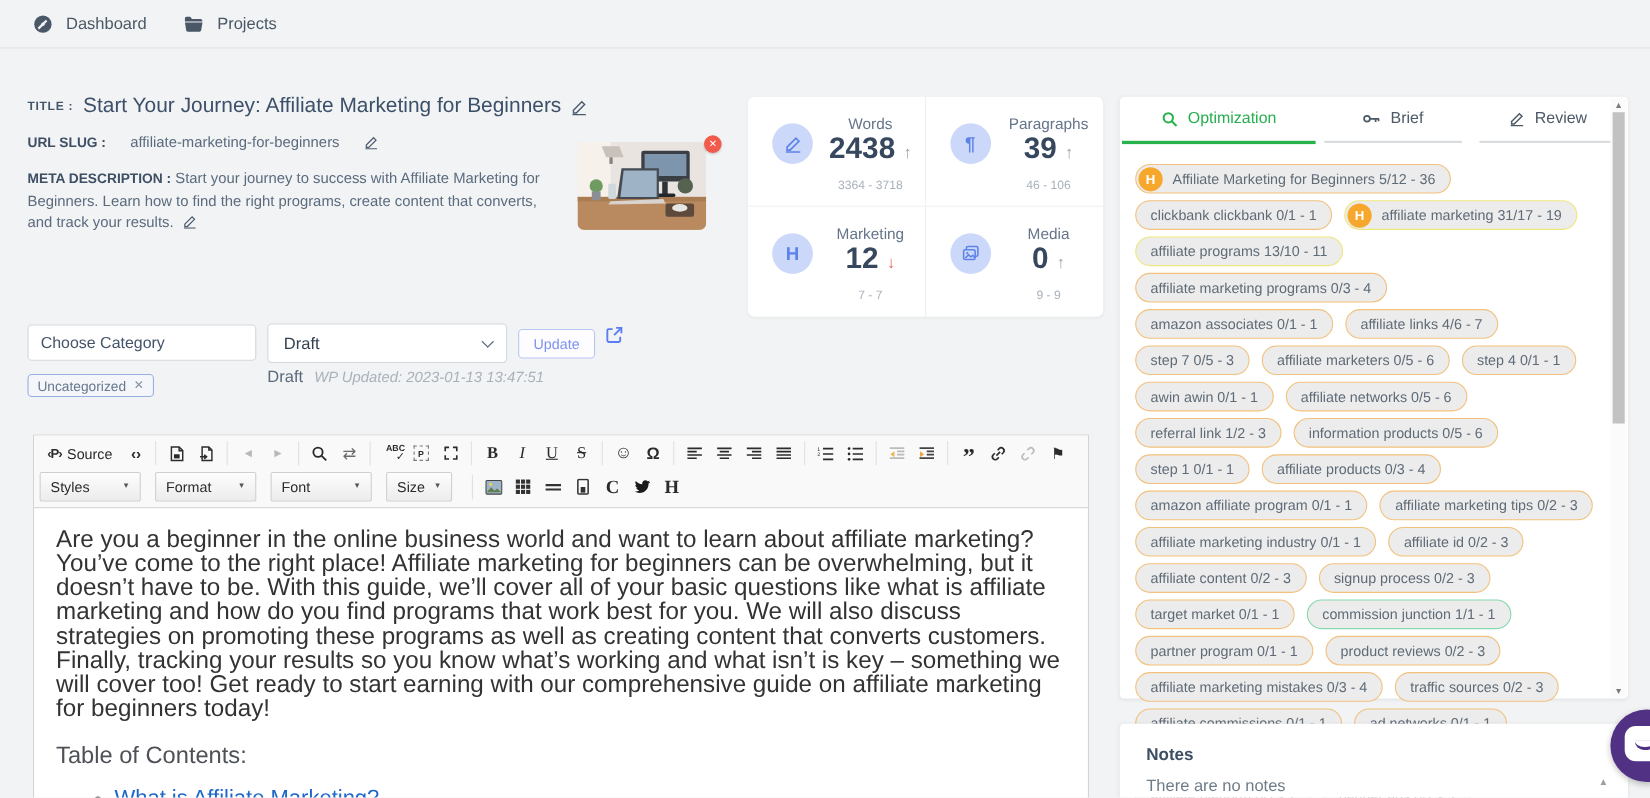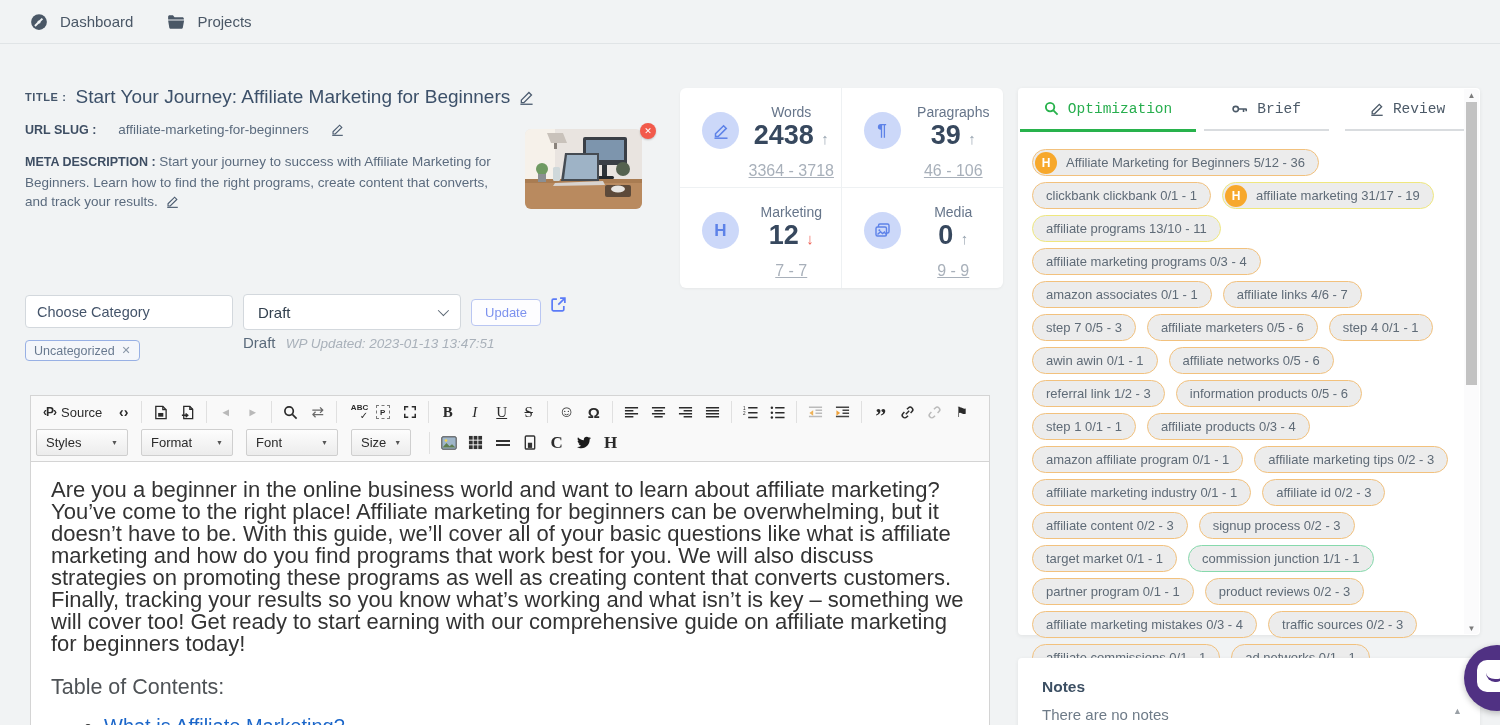--- a/index.html
+++ b/index.html
@@ -33,21 +33,21 @@
   .stat { position:relative; padding-top:16px; }
   .stat:nth-child(1){ border-right:1px solid #eef1f3; border-bottom:1px solid #eef1f3; }
   .stat:nth-child(2){ border-bottom:1px solid #eef1f3; }
   .stat:nth-child(3){ border-right:1px solid #eef1f3; }
   .s-icon { position:absolute; left:22px; top:24px; width:37px; height:37px; border-radius:50%; background:#ccd8f9; color:#5d82e8; display:flex; align-items:center; justify-content:center; font-size:17px; font-weight:bold; }
   .s-body { margin-left:62px; text-align:center; }
   .s-label { font-size:14px; color:#66758a; }
   .s-valrow { font-size:27px; font-weight:bold; color:#37485e; line-height:30px; }
   .s-valrow .up { font-size:15px; font-weight:normal; color:#9aa6b2; }
   .s-valrow .down { font-size:15px; font-weight:normal; color:#ee5f53; }
-  .s-range { font-size:16px; color:#a8b0ba; margin-top:8px;text-decoration:underline; }
+  .s-range { font-size:11px; color:#a8b0ba; margin-top:8px; }
 
   
   .cat-input { position:absolute; left:25px; top:295px; width:208px; height:33px; border:1px solid #d3d8dd; border-radius:4px; background:#fff; padding:0 11px; font-size:14.5px; color:#3f5064; font-family:"Liberation Sans",sans-serif; }
   .cat-input::placeholder { color:#44546a; opacity:1; }
   .status-select { position:absolute; left:243px; top:294px; width:218px; height:36px; border:1px solid #d3d8dd; border-radius:4px; background:#fff; display:flex; align-items:center; justify-content:space-between; padding:0 14px; font-size:15px; color:#33414f; cursor:pointer; }
   .chev { width:8px; height:8px; border-right:1.6px solid #5a6673; border-bottom:1.6px solid #5a6673; transform:rotate(45deg) translateY(-2px); }
   .update-btn { position:absolute; left:471px; top:299px; width:70px; height:27px; border:1px solid #b9c6f2; border-radius:4px; background:#fdfdff; color:#7d92ee; font-size:13px; display:flex; align-items:center; justify-content:center; cursor:pointer; }
   .ext-link { position:absolute; left:550px; top:296px; color:#5b7bf7; cursor:pointer; }
   .uncat-chip { position:absolute; left:25px; top:340px; height:21px; border:1px solid #98b0e4; border-radius:4px; background:#f4f6fa; display:inline-flex; align-items:center; padding:0 8px; font-size:12.5px; color:#68798f; gap:7px; }
   .uncat-chip .x { color:#8a97a8; font-size:11px; cursor:pointer; }
@@ -74,21 +74,21 @@
   .content { padding:17px 20px; }
   .content p { font-size:22px; line-height:22px; color:#333; }
   .content h2 { font-size:21.5px; font-weight:500; color:#4e5256; margin-top:20px; }
   .content ul { margin-top:15px; padding-left:53px; }
   .content li { margin-bottom:7px; font-size:20px; color:#333; }
   .content a { color:#1b66c9; text-decoration:underline; cursor:pointer; }
 
   
   .panel { position:absolute; left:1018px; top:88px; width:462px; height:547px; background:#fff; border-radius:4px; box-shadow:0 1px 4px rgba(0,0,0,.07); }
   .tabs { display:flex; height:44px; padding:0 2px; }
-  .tab { flex:1; display:flex; flex-direction:column; justify-content:center; cursor:pointer;font-family:Liberation Mono, monospace; }
+  .tab { flex:1; display:flex; flex-direction:column; justify-content:flex-start; cursor:pointer; }
   .tab .t-inner { display:flex; align-items:center; justify-content:center; gap:9px; font-size:14.5px; color:#4c5a68; height:40px; }
   .tab .t-line { height:2px; background:#d9dcdf; margin:0 8px; }
   .tab.active .t-inner { color:#27ae4e; }
   .tab.active .t-line { height:3px; background:#28b24c; margin:0; }
   .tab svg { flex:none; }
   .chips { padding:17px 30px 14px 14px; display:flex; flex-wrap:wrap; column-gap:11px; row-gap:6px; }
   .chip { display:inline-flex; align-items:center; background:#ececec; border:1.5px solid #f2c17d; border-radius:16px; padding:0 13px; height:27px; font-size:13px; color:#5f6b77; cursor:pointer; }
   .chip.v-yellow { border-color:#efe77e; }
   .chip.v-green { border-color:#86d9ac; }
   .chip-badge { width:22px; height:22px; border-radius:50%; background:#f7a82c; color:#fff; font-weight:bold; font-size:12px; display:flex; align-items:center; justify-content:center; margin-left:-11px; margin-right:9px; flex:none; }

